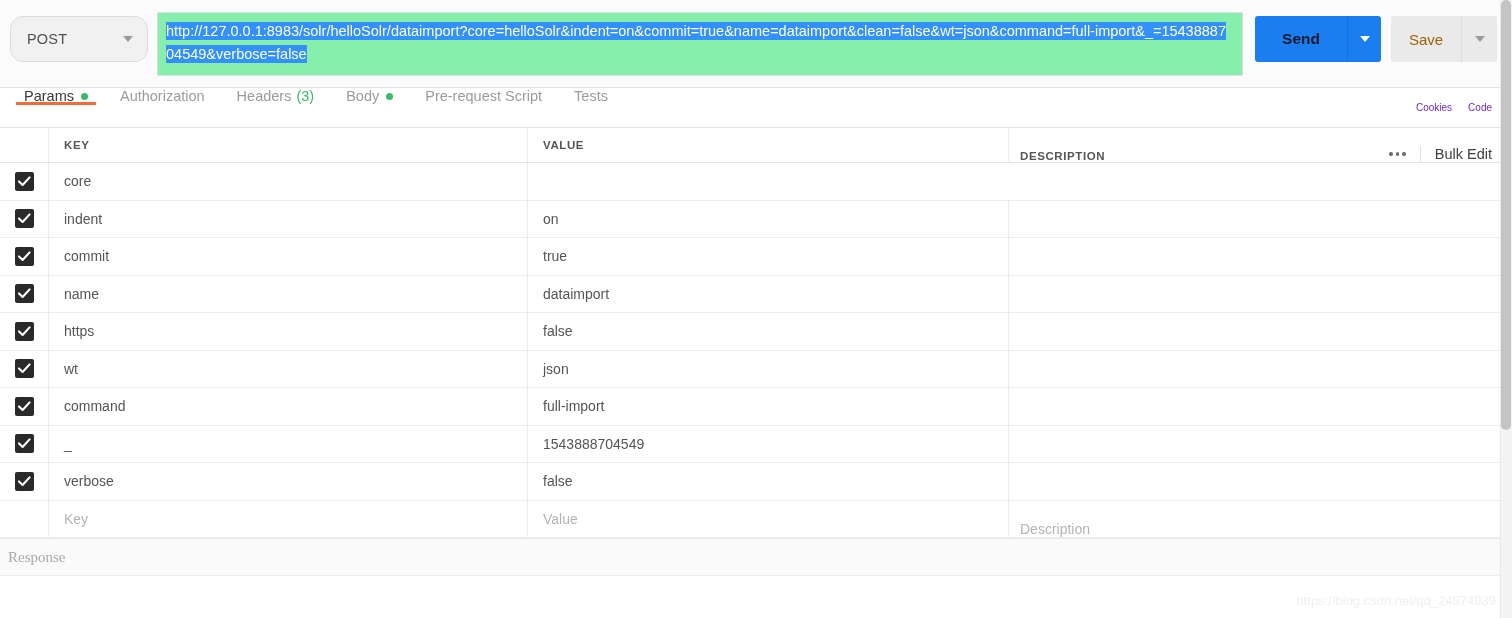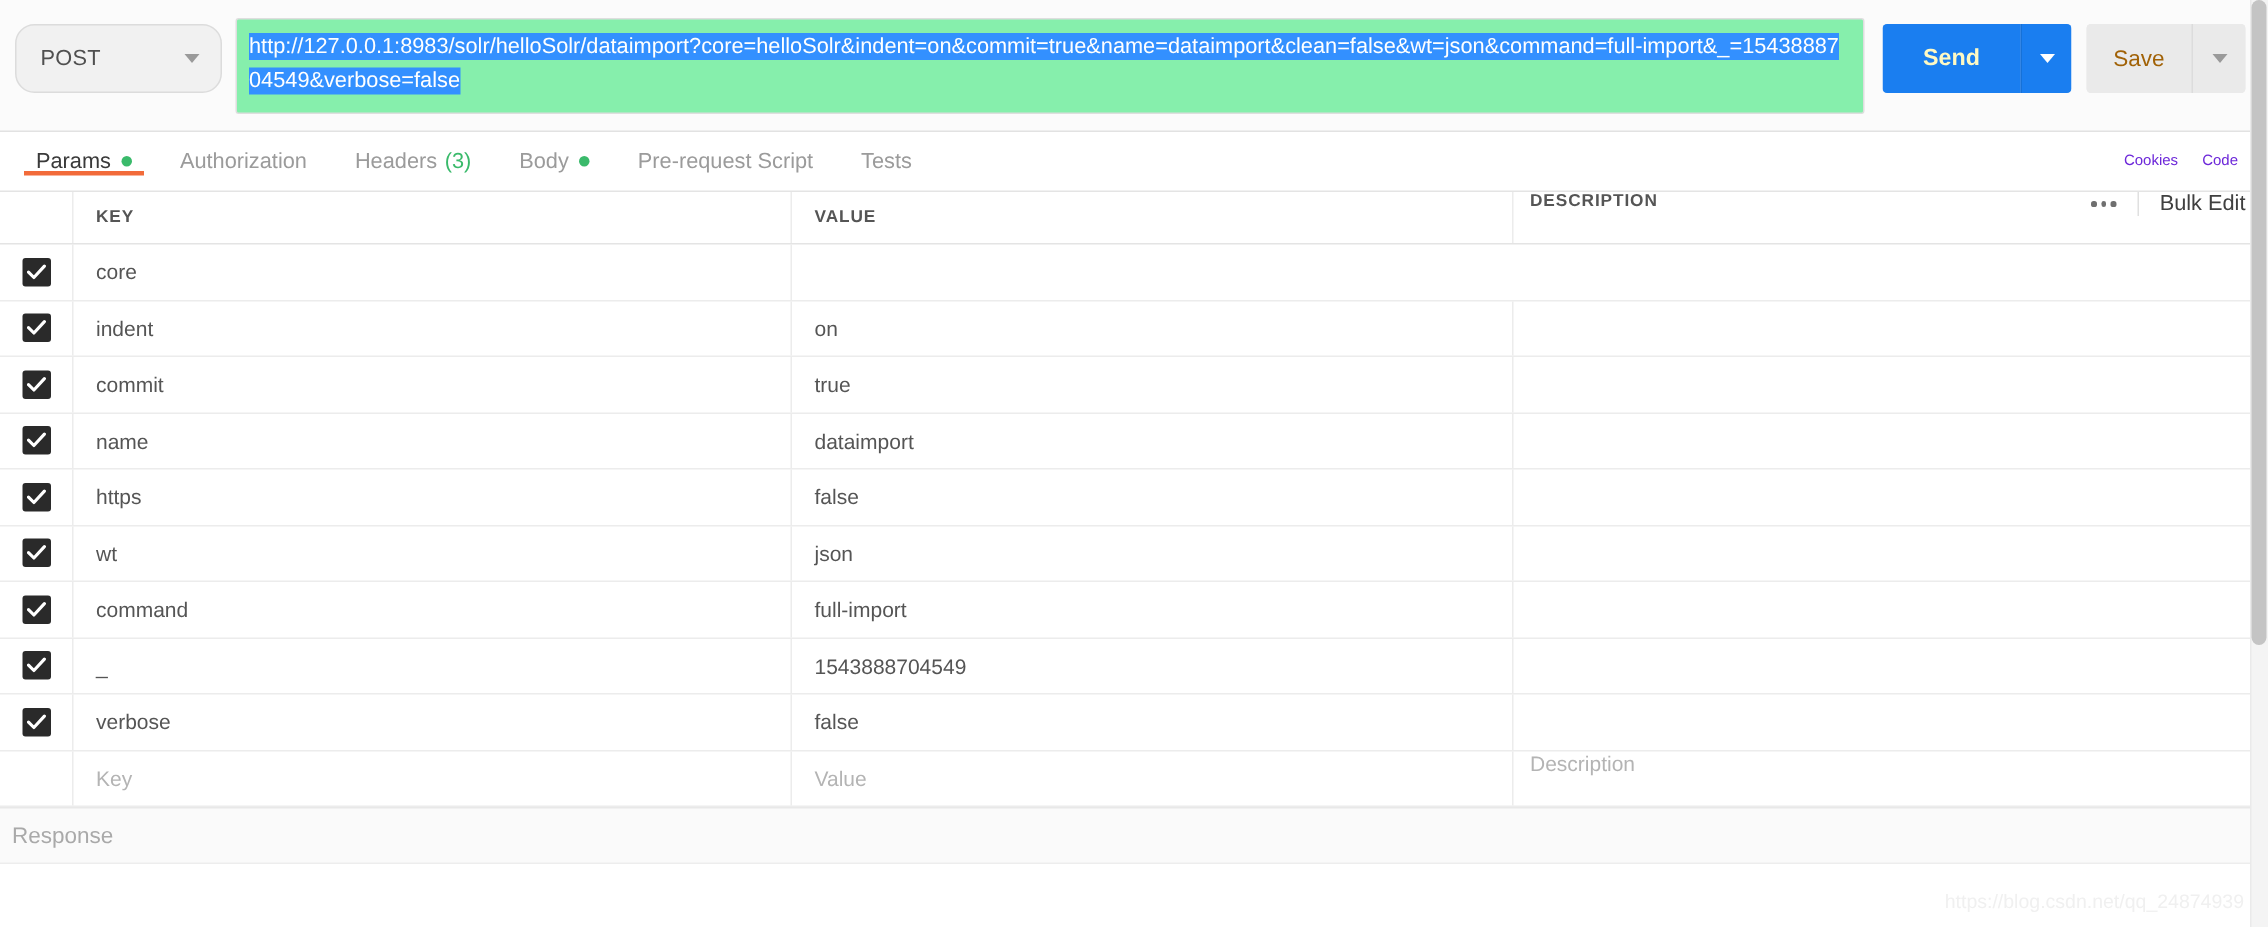--- a/index.html
+++ b/index.html
@@ -82,21 +82,21 @@
     position: absolute;
     left: 1255px; top: 16px;
     height: 46px;
     display: flex;
     border-radius: 3px;
     overflow: hidden;
   }
   .send-btn {
     width: 92px; height: 46px;
     background: #1a7ef0;
-    color: #fef9c3;
+    color: #0f172a;
     font-size: 15.5px;
     font-weight: bold;
     display: flex; align-items: center; justify-content: center;
     cursor: pointer;
     border: none;
     font-family: "Liberation Sans", sans-serif;
   }
   .send-caret {
     width: 34px; height: 46px;
     background: #1a7ef0;
@@ -136,21 +136,21 @@
   .tab-bar {
     position: relative;
     height: 40px;
     background: #ffffff;
     border-bottom: 1px solid #e4e4e4;
     display: flex;
     align-items: stretch;
   }
   .tabs {
     display: flex;
-    align-items: center;
+    align-items: flex-start;
     padding-left: 8px;
   }
   .tab {
     display: flex;
     align-items: center;
     padding: 0 16px;
     font-size: 14.5px;
     color: #9b9b9b;
     cursor: pointer;
     position: relative;
@@ -223,25 +223,25 @@
     width: 481px;
     flex: none;
     display: flex;
     align-items: center;
     padding-left: 15px;
     border-left: 1px solid #ececec;
   }
   .c-desc {
     flex: 1 1 auto;
     display: flex;
-    align-items: flex-start;
+    align-items: flex-end;
     padding-left: 11px;
     padding-right: 12px;
     border-left: 1px solid #ececec;
-    border-right: 1px solid #0ea5e9;
+    border-right: 6px solid #0ea5e9;
   }
   .hdr-text {
     font-size: 11.5px;
     font-weight: bold;
     color: #555555;
     letter-spacing: .6px;
   }
   .cell-text {
     font-size: 14px;
     color: #555555;
@@ -292,20 +292,21 @@
 
   
   .response-bar {
     height: 38px;
     background: #fafafa;
     border-top: 1px solid #e8e8e8;
     border-bottom: 1px solid #ededed;
     display: flex;
     align-items: center;
     padding-left: 8px;
+    font-family: Liberation Serif, serif;
   }
   .response-bar .label {
     font-size: 15px;
     color: #a9a9a9;
   }
   .response-body {
     height: 42px;
     background: #ffffff;
     position: relative;
   }

